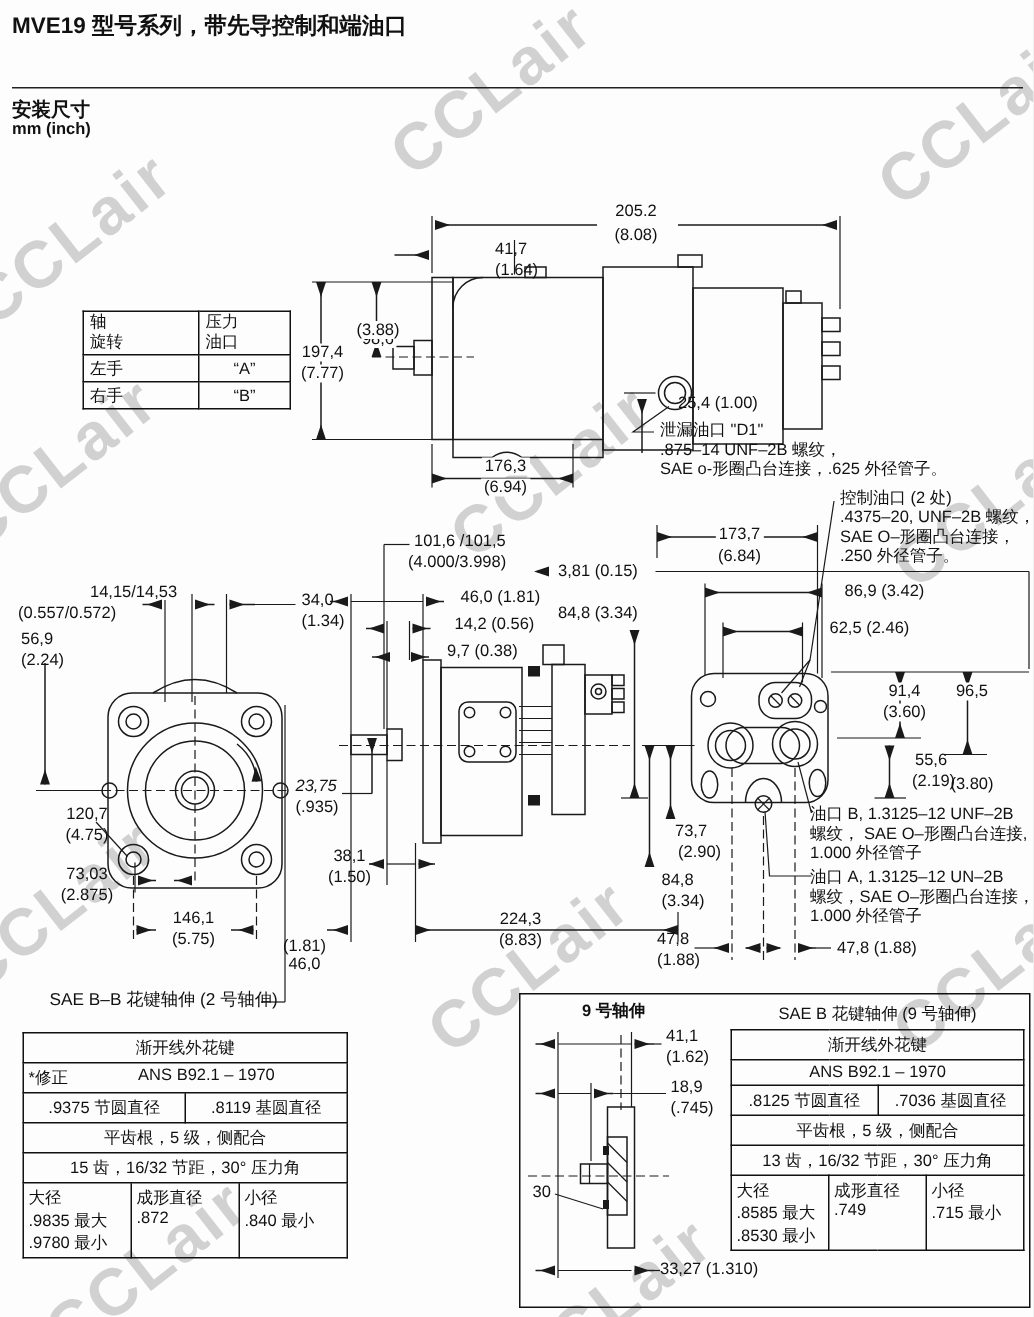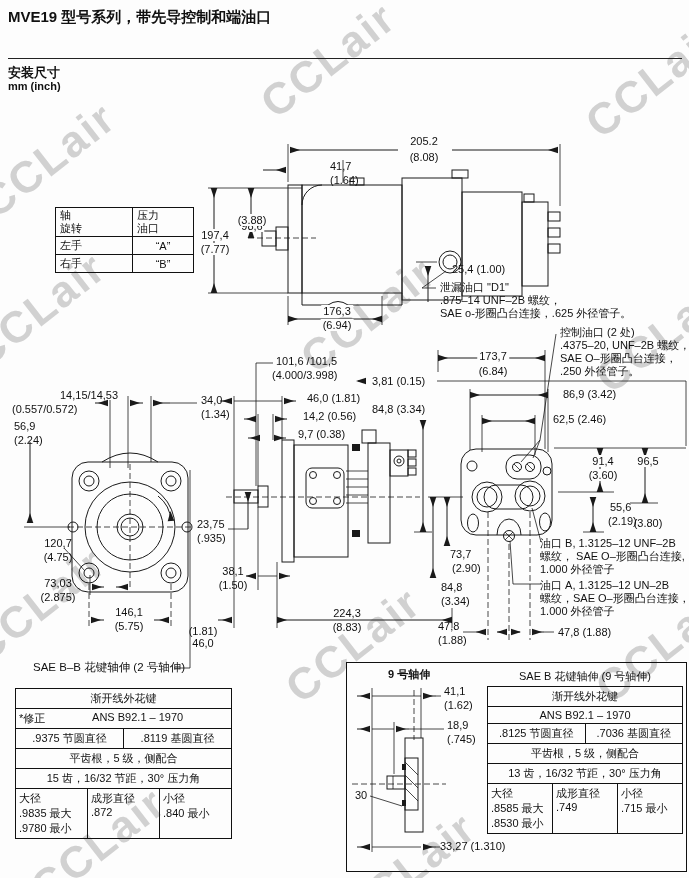--- a/index.html
+++ b/index.html
@@ -345,21 +345,21 @@
   <span class="lbl ctr bgw" style="left:129px;top:620px;">(5.75)</span>
   <span class="lbl" style="left:33px;top:661px;font-size:11.5px;">SAE B–B 花键轴伸 (2 号轴伸)</span>
 
   <span class="lbl" style="left:276px;top:355px;">101,6 /101,5</span>
   <span class="lbl" style="left:272px;top:369px;">(4.000/3.998)</span>
   <span class="lbl" style="left:372px;top:375px;">3,81 (0.15)</span>
   <span class="lbl" style="left:307px;top:392px;">46,0 (1.81)</span>
   <span class="lbl" style="left:372px;top:403px;">84,8 (3.34)</span>
   <span class="lbl" style="left:303px;top:410px;">14,2 (0.56)</span>
   <span class="lbl" style="left:298px;top:428px;">9,7 (0.38)</span>
-  <span class="lbl" style="left:197px;top:518px;">23,75</span>
+  <span class="lbl" style="left:197px;top:518px;font-style:italic;">23,75</span>
   <span class="lbl" style="left:197px;top:532px;">(.935)</span>
   <span class="lbl ctr" style="left:233px;top:565px;">38,1</span>
   <span class="lbl ctr" style="left:233px;top:579px;">(1.50)</span>
   <span class="lbl ctr" style="left:203px;top:637px;">46,0</span>
   <span class="lbl ctr" style="left:203px;top:625px;">(1.81)</span>
   <span class="lbl ctr bgw" style="left:347px;top:607px;">224,3</span>
   <span class="lbl ctr bgw" style="left:347px;top:621px;">(8.83)</span>
 
   <span class="lbl ctr bgw" style="left:493px;top:350px;">173,7</span>
   <span class="lbl ctr bgw" style="left:493px;top:365px;">(6.84)</span>

